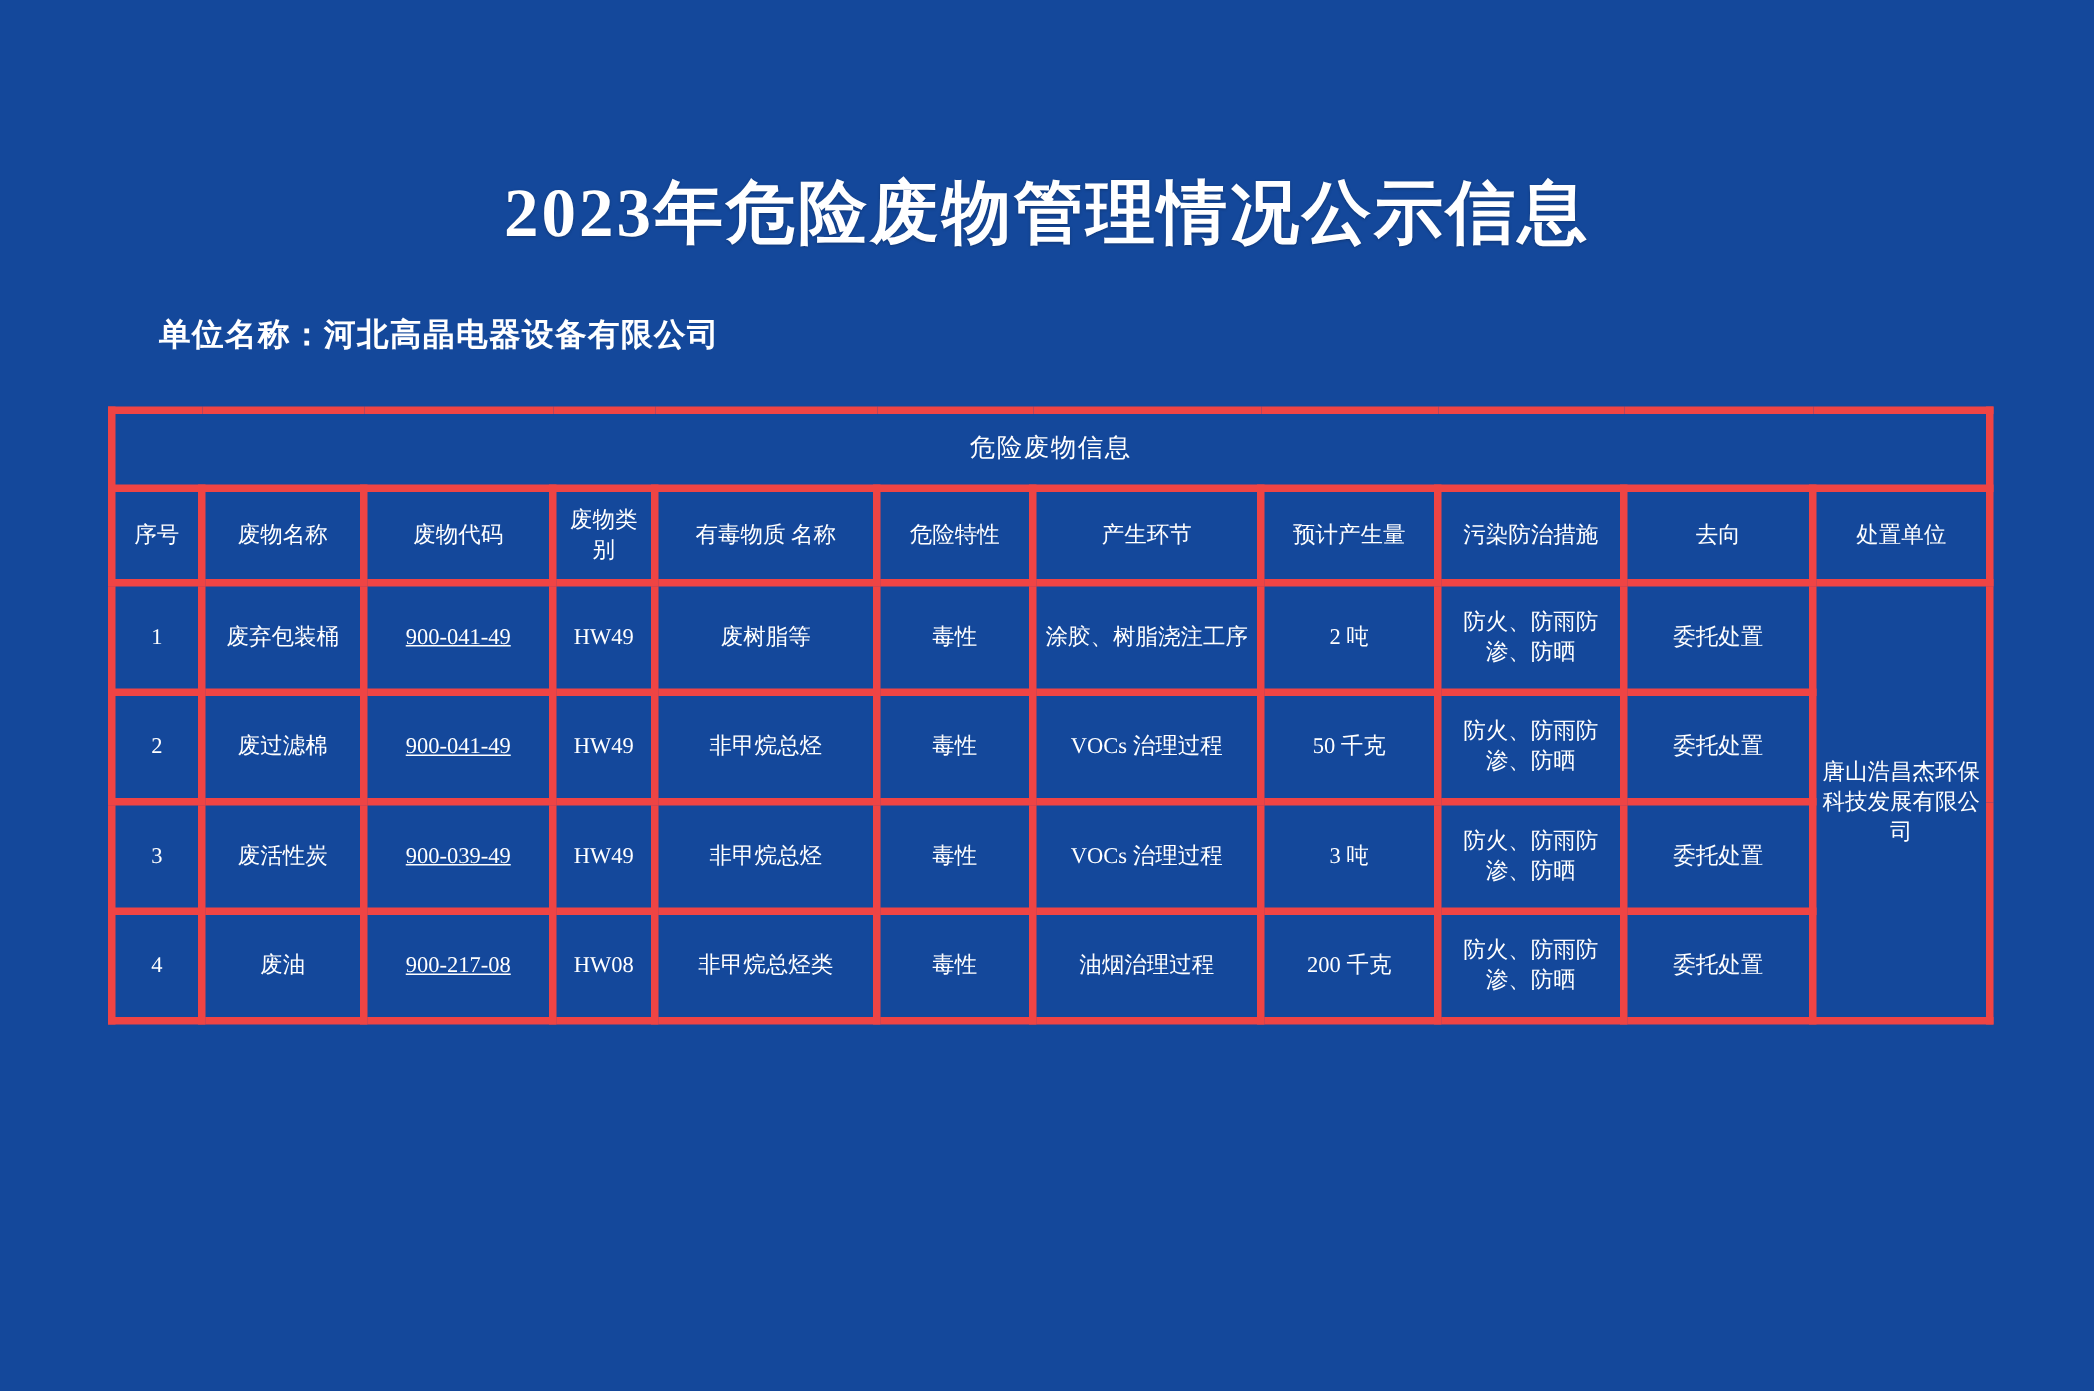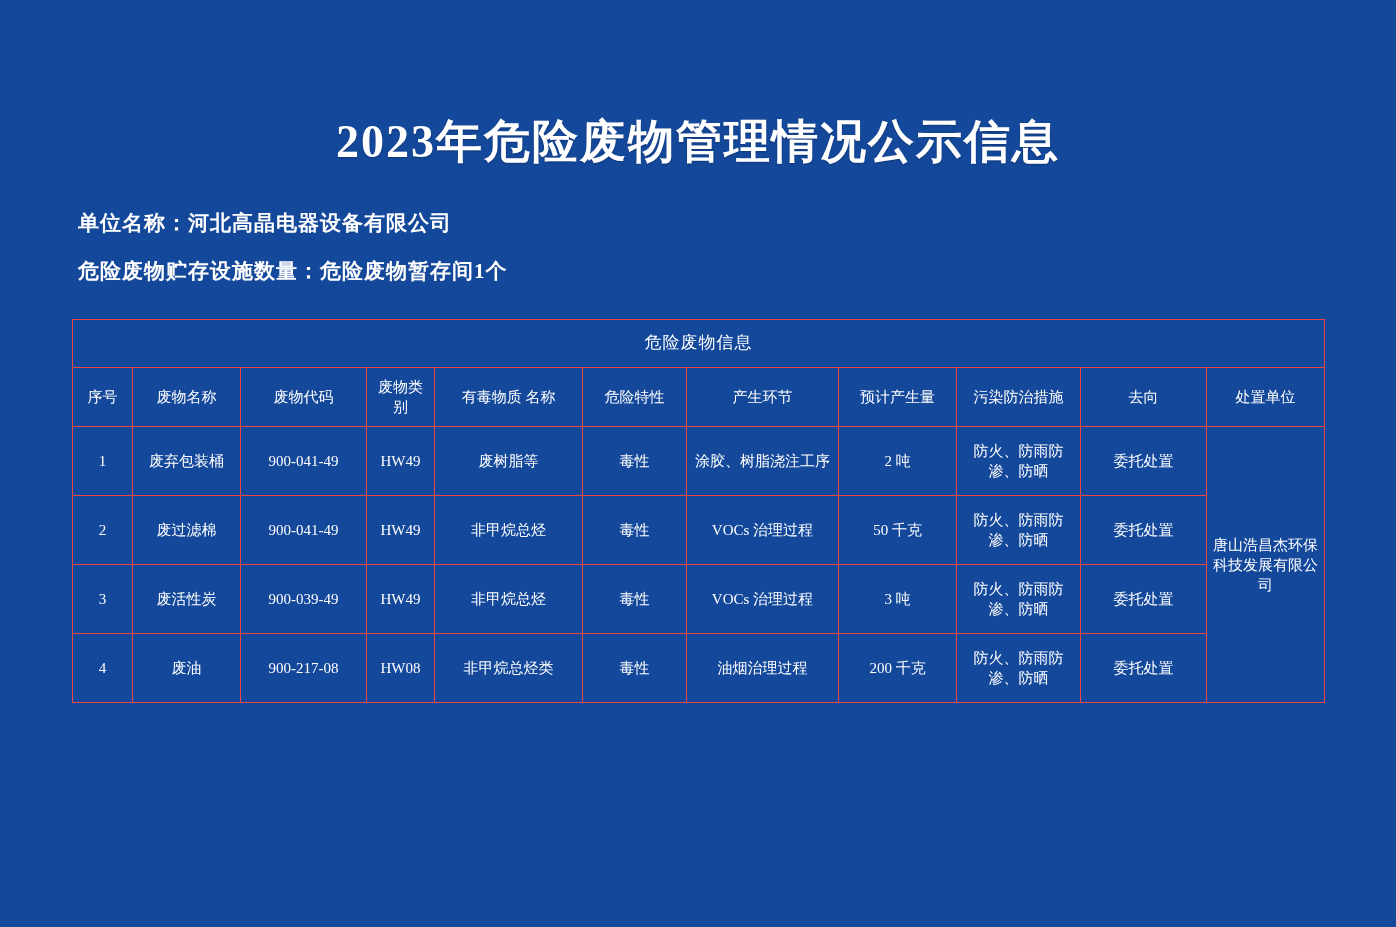--- a/index.html
+++ b/index.html
@@ -35,33 +35,34 @@
   .meta {
     margin: 0 0 0 6px;
   }
   .meta-row {
     font-size: 21px;
     font-weight: bold;
     letter-spacing: 1px;
     line-height: 1;
     padding: 13.5px 0;
     white-space: pre;
+    margin-left: 28px;
   }
   .table-wrap {
     margin-top: 24px;
   }
   table.hw {
     width: 100%;
     border-collapse: collapse;
     table-layout: fixed;
     font-size: 15px;
     background: transparent;
   }
   table.hw th, table.hw td {
-    border: 1px solid #ef4444;
+    border: 5px solid #ef4444;
     text-align: center;
     vertical-align: middle;
     color: #ffffff;
     font-weight: normal;
     padding: 6px 4px;
     line-height: 1.35;
   }
   table.hw tr.caption-row td {
     font-size: 17px;
     padding: 12px 4px;
@@ -79,32 +80,31 @@
   .col-2  { width: 108px; }
   .col-3  { width: 126px; }
   .col-4  { width: 68px; }
   .col-5  { width: 148px; }
   .col-6  { width: 104px; }
   .col-7  { width: 152px; }
   .col-8  { width: 118px; }
   .col-9  { width: 124px; }
   .col-10 { width: 126px; }
   .col-11 { width: 118px; }
-  .nowrap-cell { white-space: nowrap; }
+  .nowrap-cell { white-space: nowrap; text-decoration: underline; }
 </style>
 </head>
 <body>
 
 <div class="page">
 
   <h1 class="title">2023年危险废物管理情况公示信息</h1>
 
   <div class="meta">
     <div class="meta-row">单位名称：河北高晶电器设备有限公司</div>
-    <div class="meta-row">危险废物贮存设施数量：危险废物暂存间1个</div>
   </div>
 
   <div class="table-wrap">
     <table class="hw">
       <colgroup>
         <col class="col-1">
           <col class="col-2">
           <col class="col-3">
           <col class="col-4">
         <col class="col-5">

